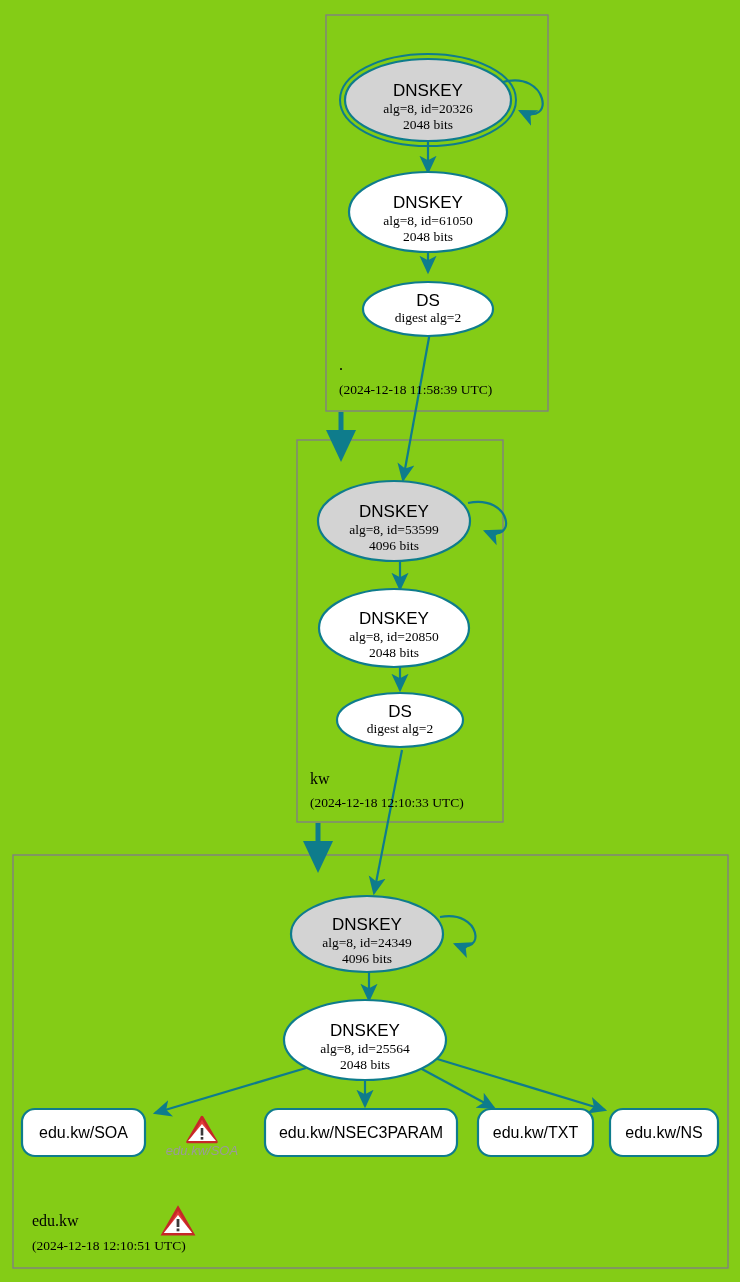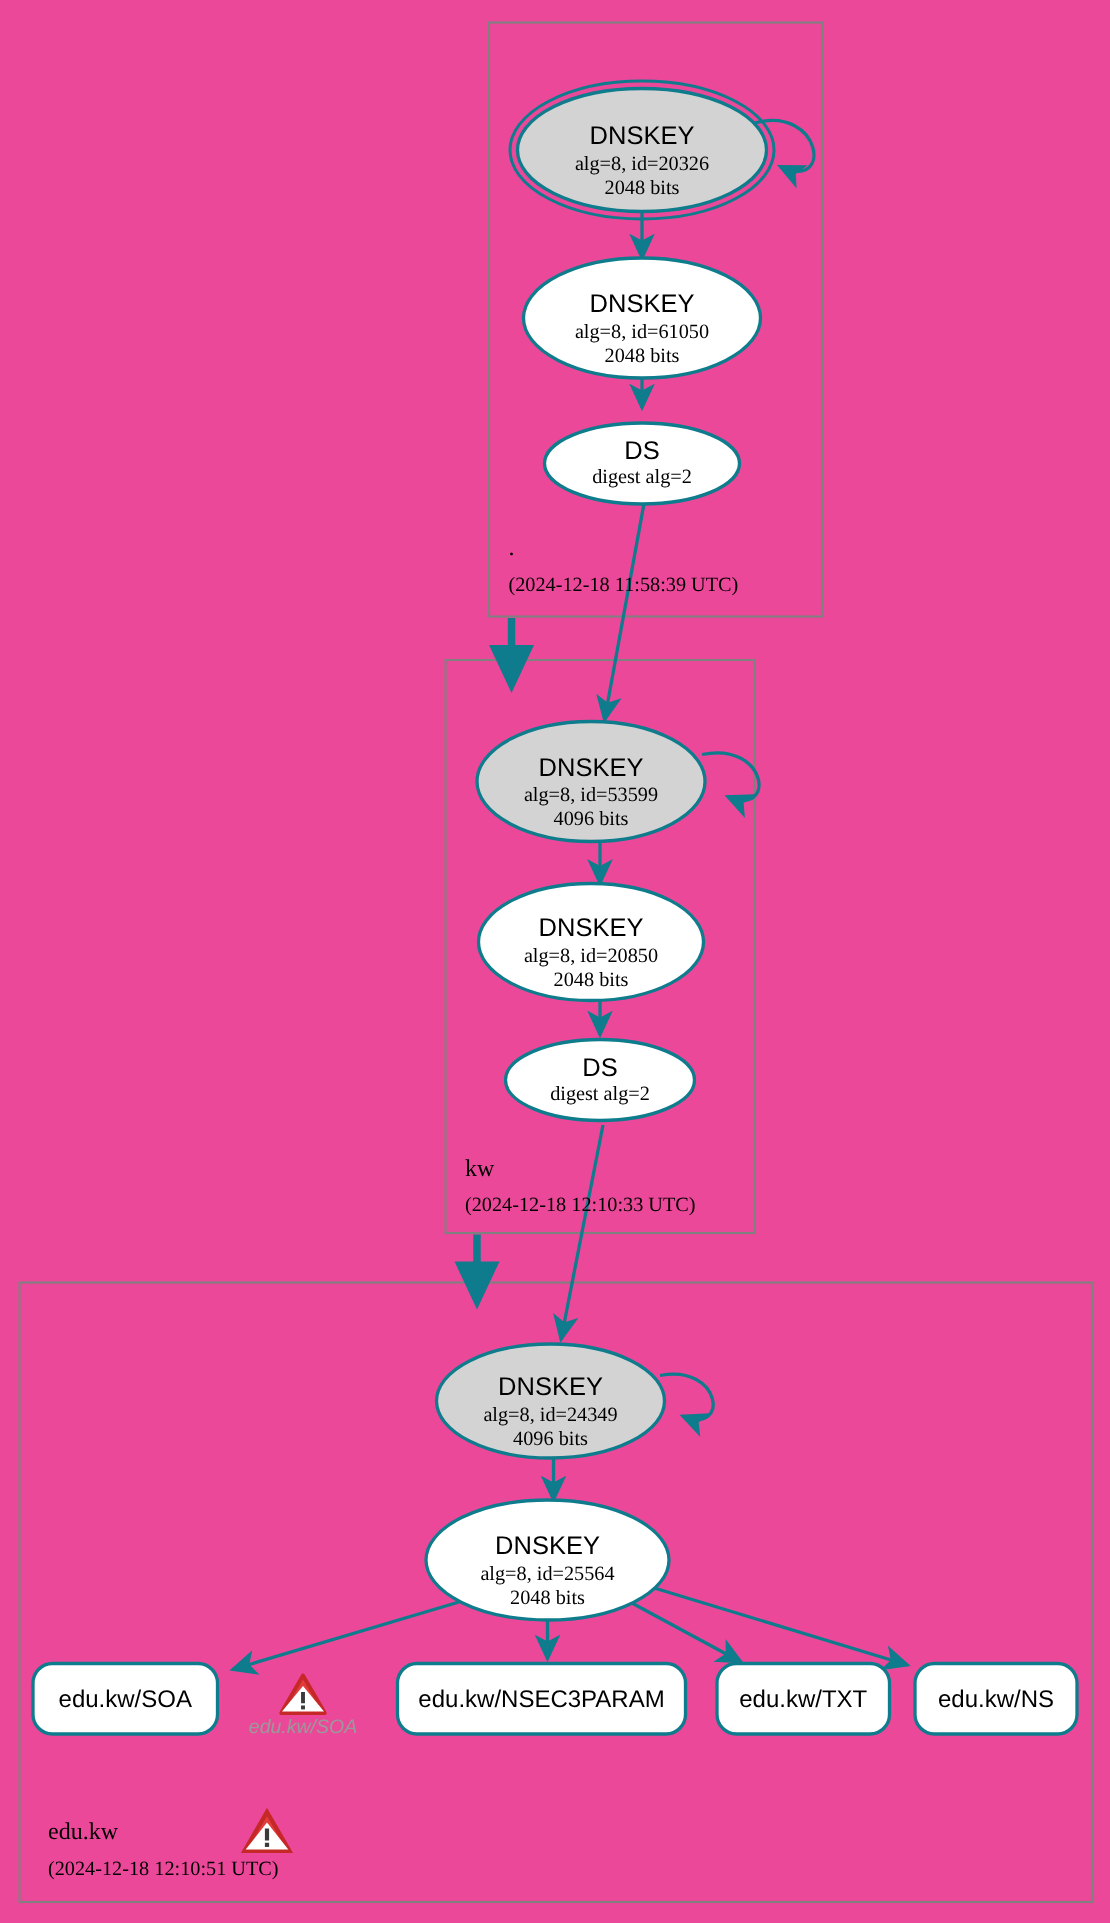--- a/index.html
+++ b/index.html
@@ -7,21 +7,21 @@
     padding: 0;
     background: #ffffff;
   }
   body {
     font-family: "Liberation Sans", sans-serif;
   }
   #canvas {
     position: relative;
     width: 740px;
     height: 1282px;
-    background: #ec4899;
+    background: #84cc16;
     overflow: hidden;
   }
   #graph-svg {
     position: absolute;
     left: 0;
     top: 0;
     width: 740px;
     height: 1282px;
   }
   .zone-box {

